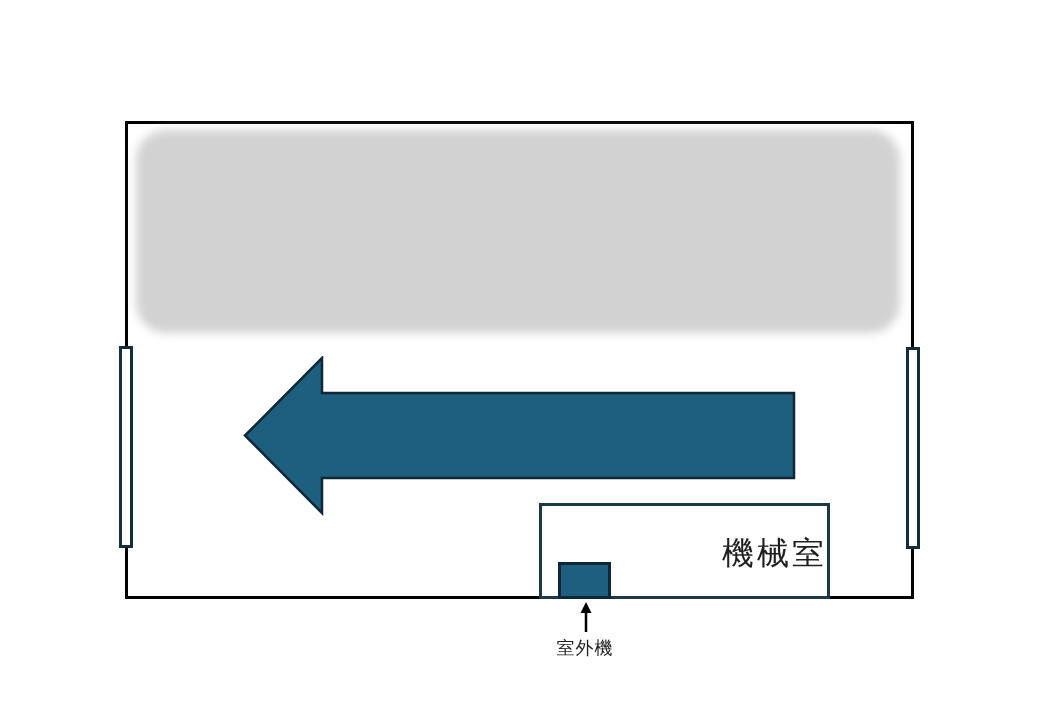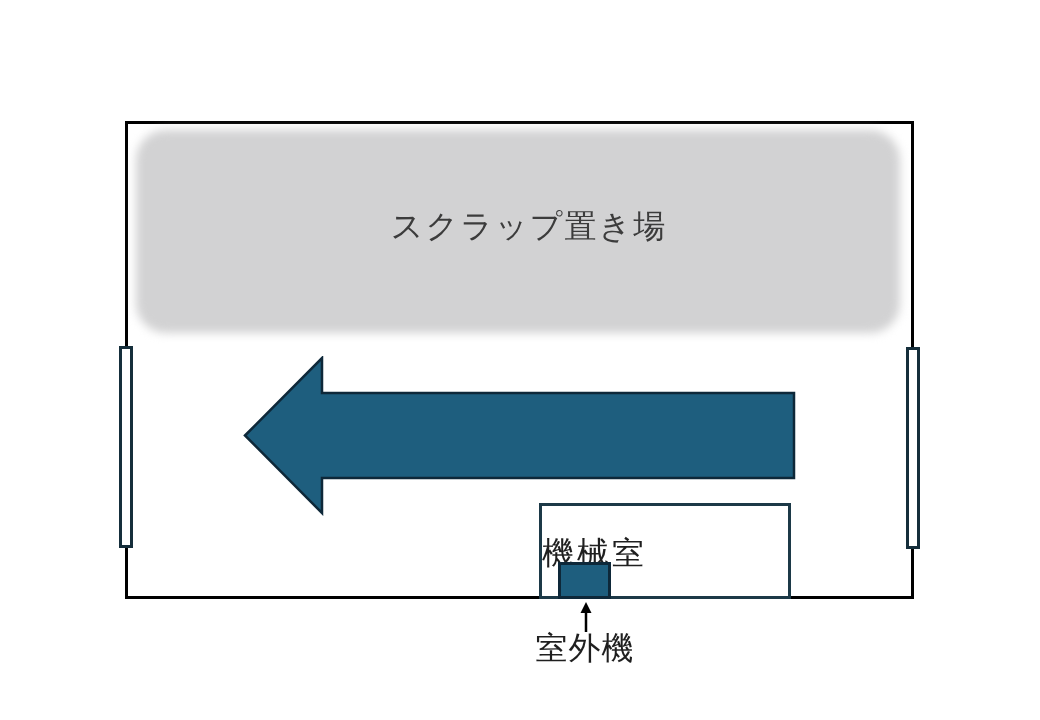--- a/index.html
+++ b/index.html
@@ -36,49 +36,48 @@
   .gate.left{left:119px;top:346px;}
   .gate.right{left:906px;top:347px;}
   .truck-arrow{
     position:absolute;left:243px;top:356px;width:555px;height:160px;
   }
   .truck-label{
     position:absolute;left:381px;top:416px;width:300px;height:40px;line-height:40px;
     text-align:center;font-size:30px;font-weight:bold;letter-spacing:3px;color:#ffffff;
   }
   .machine-room{
-    position:absolute;left:539px;top:503px;width:252px;height:96px;
+    position:absolute;left:539px;top:503px;width:291px;height:96px;
     border:3px solid var(--room-outline);box-sizing:border-box;background:#ffffff;
-    display:flex;align-items:center;justify-content:flex-start;
+    display:flex;align-items:center;justify-content:flex-end;
   }
   .machine-room-label{
     font-size:32px;font-weight:400;letter-spacing:3px;color:var(--ink);
     margin-top:6px;
   }
   .outdoor-unit{
     position:absolute;left:558px;top:562px;width:53px;height:37px;
     background:var(--teal);border:3px solid var(--arrow-outline);box-sizing:border-box;
   }
   .outdoor-pointer{
     position:absolute;left:578px;top:601px;width:16px;height:32px;
   }
   .outdoor-label{
     position:absolute;left:525px;top:633px;width:120px;height:30px;line-height:30px;
-    text-align:center;font-size:32px;font-weight:400;letter-spacing:1px;color:var(--ink);
+    text-align:center;font-size:18px;font-weight:400;letter-spacing:1px;color:var(--ink);
   }
 </style>
 </head>
 <body>
 
 <div id="canvas">
 
   <div class="boundary"></div>
 
   <div class="scrap-area"></div>
-  <div class="scrap-label">スクラップ置き場</div>
 
   <div class="gate left"></div>
   <div class="gate right"></div>
 
   <svg class="truck-arrow" viewBox="0 0 555 160" xmlns="http://www.w3.org/2000/svg">
     <polygon points="2,79.5 79,2 79,37 551,37 551,122 79,122 79,157" fill="#1E5E7E" stroke="#0E2839" stroke-width="2.5" stroke-linejoin="miter"></polygon>
   </svg>
 
   <div class="machine-room">
     <span class="machine-room-label">機械室</span>

